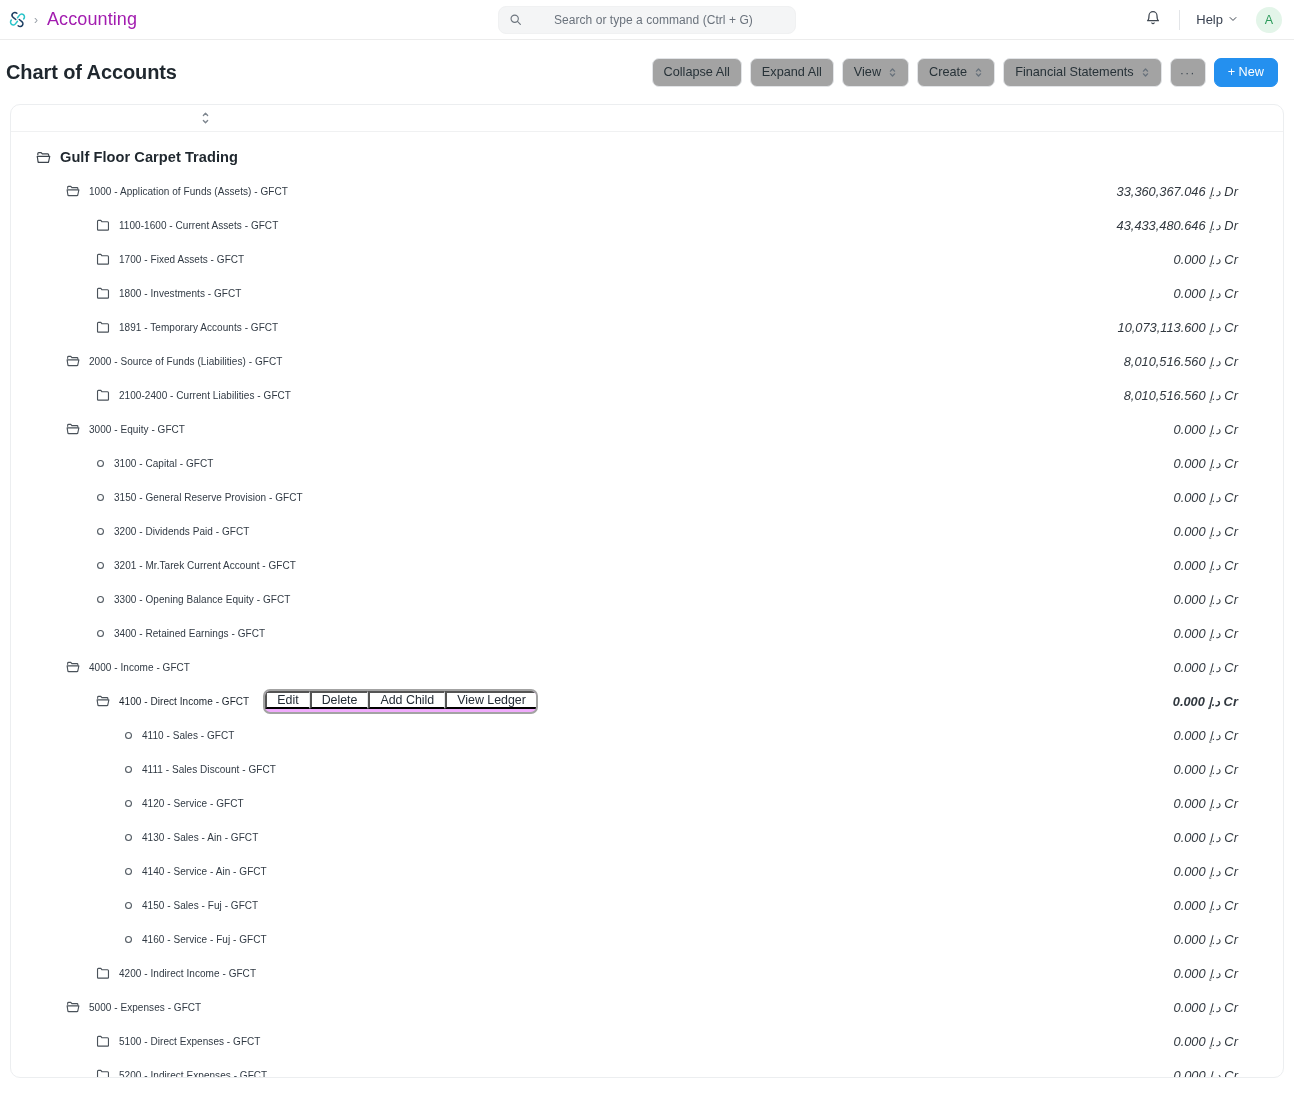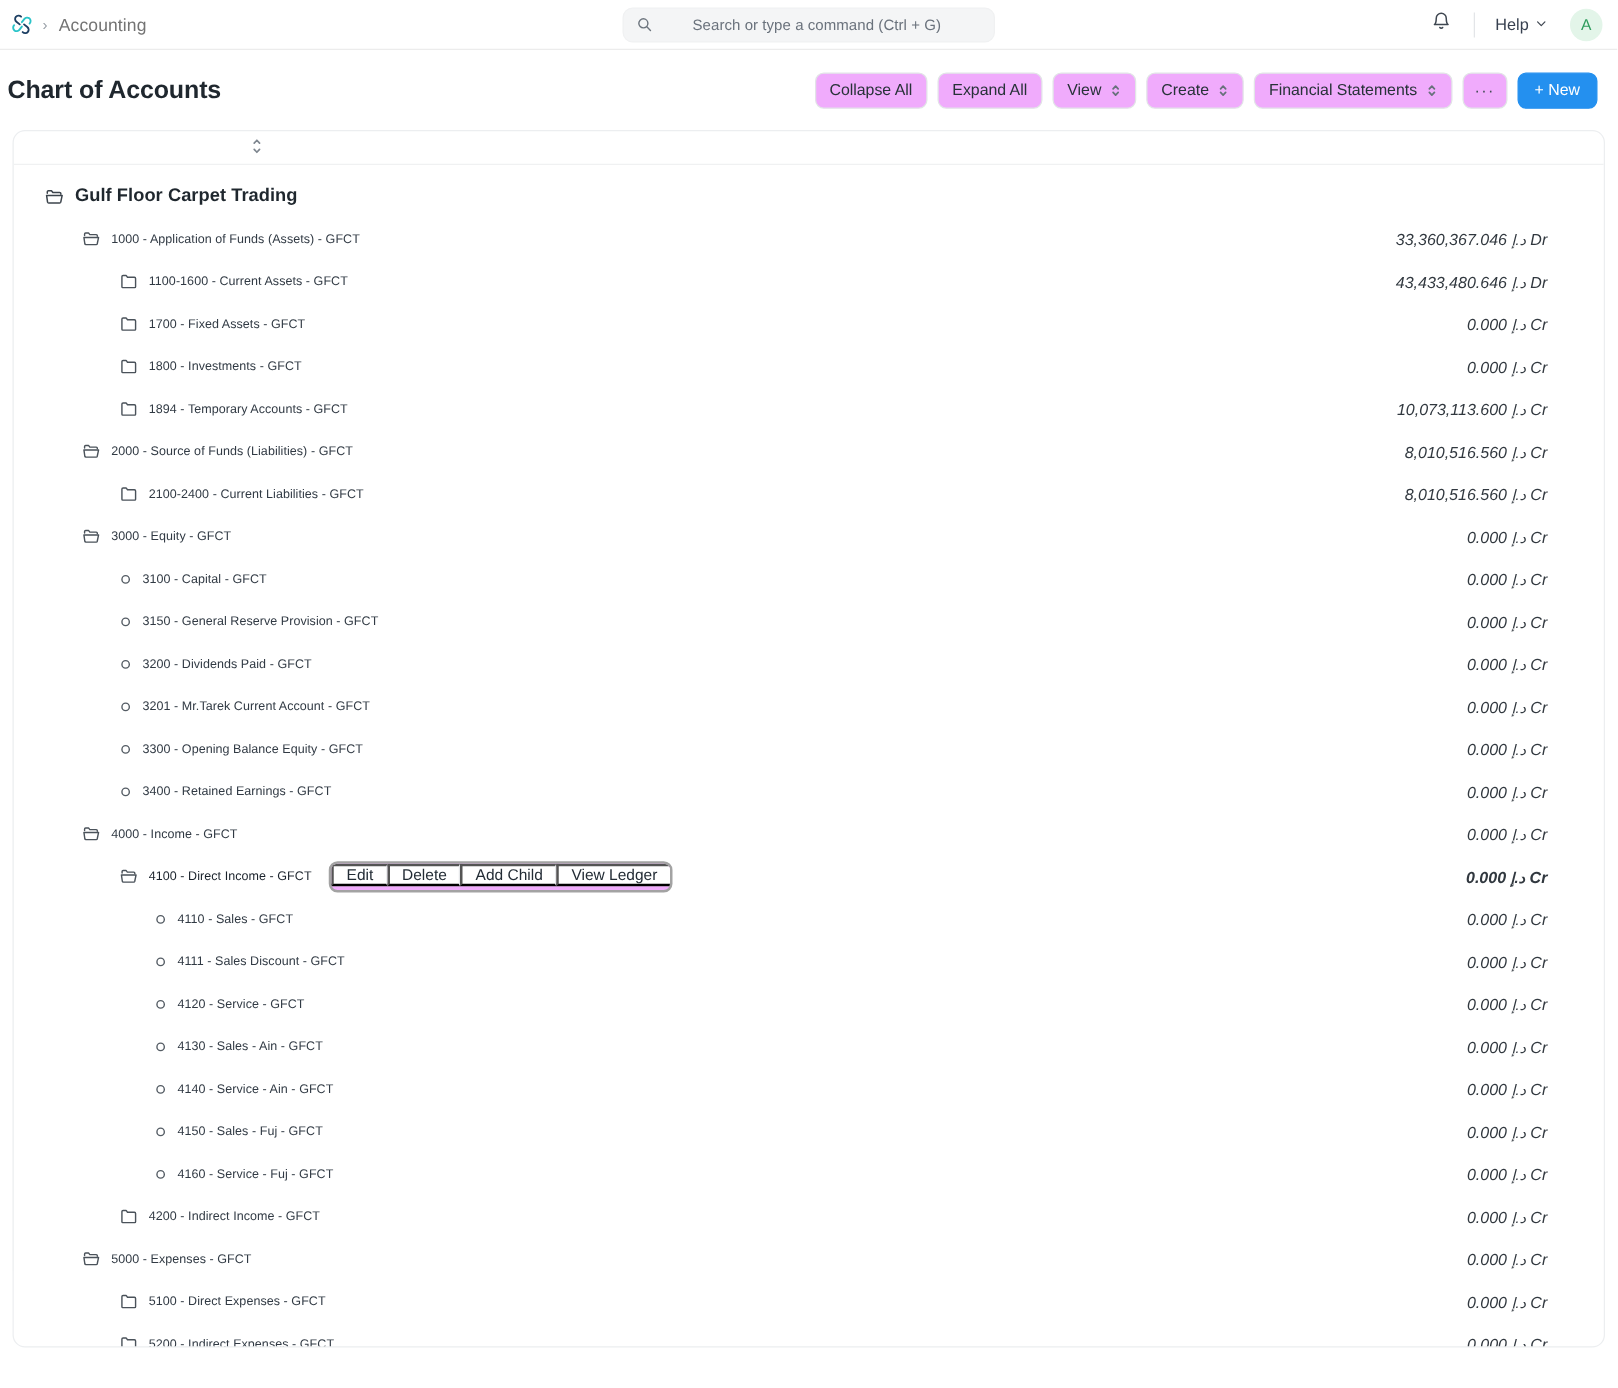--- a/index.html
+++ b/index.html
@@ -28,21 +28,21 @@
     display: flex; align-items: center; justify-content: center;
     flex: 0 0 auto;
   }
   .breadcrumb {
     display: flex; align-items: center;
     gap: 9px;
     margin-left: 4px;
     font-size: 13px;
   }
   .bc-sep { color: #9aa1a9; font-size: 12px; }
-  .bc-item { color: #737373; font-size: 14px; letter-spacing: .1px; }
+  .bc-item { color: #a21caf; font-size: 18px; letter-spacing: .1px; }
 
   .nav-center {
     position: absolute;
     left: 50%;
     transform: translateX(-50%);
     width: 298px;
   }
   .searchbox {
     height: 28px;
     background: #f4f5f6;
@@ -112,21 +112,21 @@
   }
   .toolbar {
     margin-left: auto;
     display: flex;
     align-items: center;
     gap: 8px;
   }
   .btn {
     height: 29px;
     padding: 0 11px;
-    background: #f0abfc;
+    background: #a3a3a3;
     border: 1px solid #e2e4e7;
     border-radius: 7px;
     font-size: 12.7px;
     color: #273238;
     font-family: "Liberation Sans", sans-serif;
     display: flex;
     align-items: center;
     gap: 6px;
     cursor: pointer;
     white-space: nowrap;
@@ -423,21 +423,21 @@
         </div>
         <div class="balance"><span>0.000</span> <span class="cur">د.إ</span> <span>Cr</span></div>
       </div>
       <div class="tree-row lvl2">
         <div class="node">
           <span class="icn">
             <svg width="16" height="16" viewBox="0 0 24 24" fill="none" stroke="#4a525a" stroke-width="1.7" stroke-linecap="round" stroke-linejoin="round">
               <path d="M3.8 18.6V6.4A1.4 1.4 0 0 1 5.2 5h3.6l1.7 2.2h8.3a1.4 1.4 0 0 1 1.4 1.4v10a1 1 0 0 1-1 1H4.8a1 1 0 0 1-1-1z"></path>
             </svg>
           </span>
-          <span class="node-label">1894 - Temporary Accounts - GFCT</span>
+          <span class="node-label">1891 - Temporary Accounts - GFCT</span>
         </div>
         <div class="balance"><span>10,073,113.600</span> <span class="cur">د.إ</span> <span>Cr</span></div>
       </div>
       <div class="tree-row lvl1">
         <div class="node">
           <span class="icn">
             <svg width="16" height="16" viewBox="0 0 24 24" fill="none" stroke="#4a525a" stroke-width="1.7" stroke-linecap="round" stroke-linejoin="round">
               <path d="M4 8V6.3A1.3 1.3 0 0 1 5.3 5h3.4l1.6 2H18a1.3 1.3 0 0 1 1.3 1.3V9"></path>
               <path d="M3.2 10.4h17.6L19.2 18a1.3 1.3 0 0 1-1.3 1H5.6a1.3 1.3 0 0 1-1.3-1L3.2 10.4z"></path>
             </svg>

